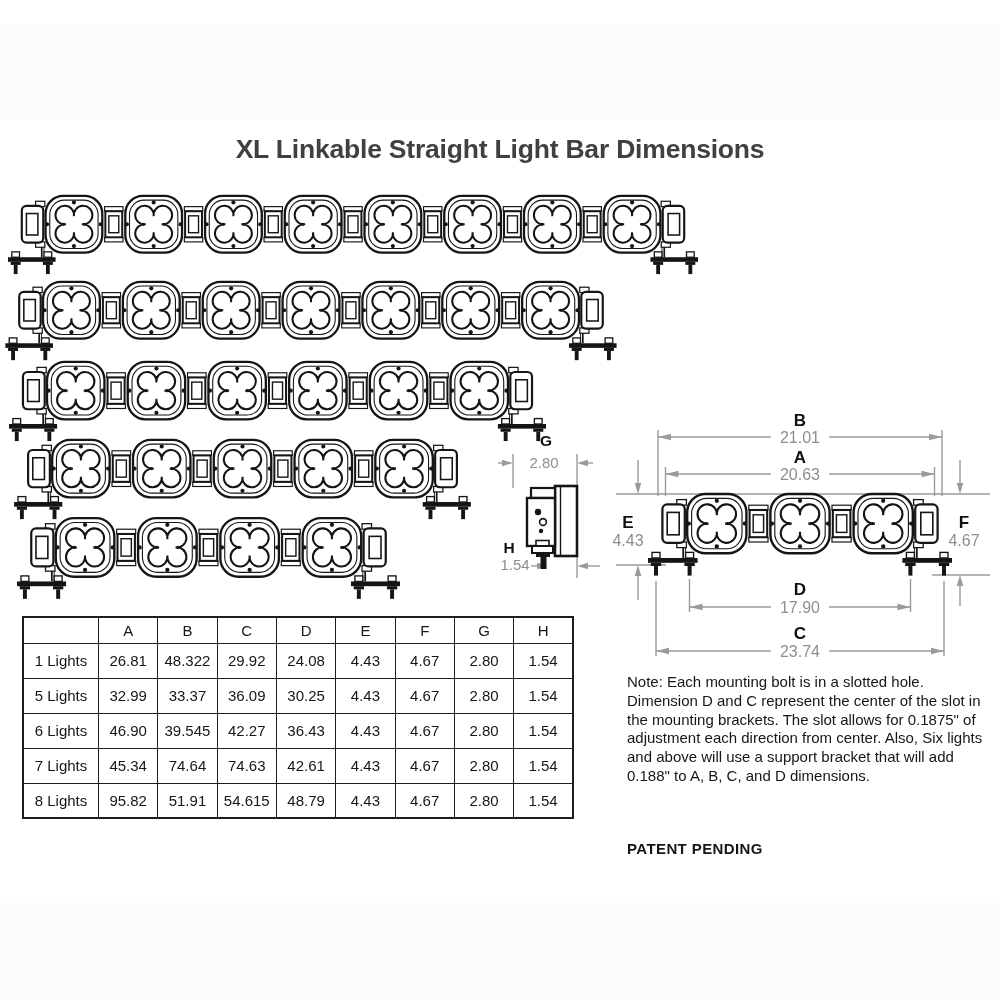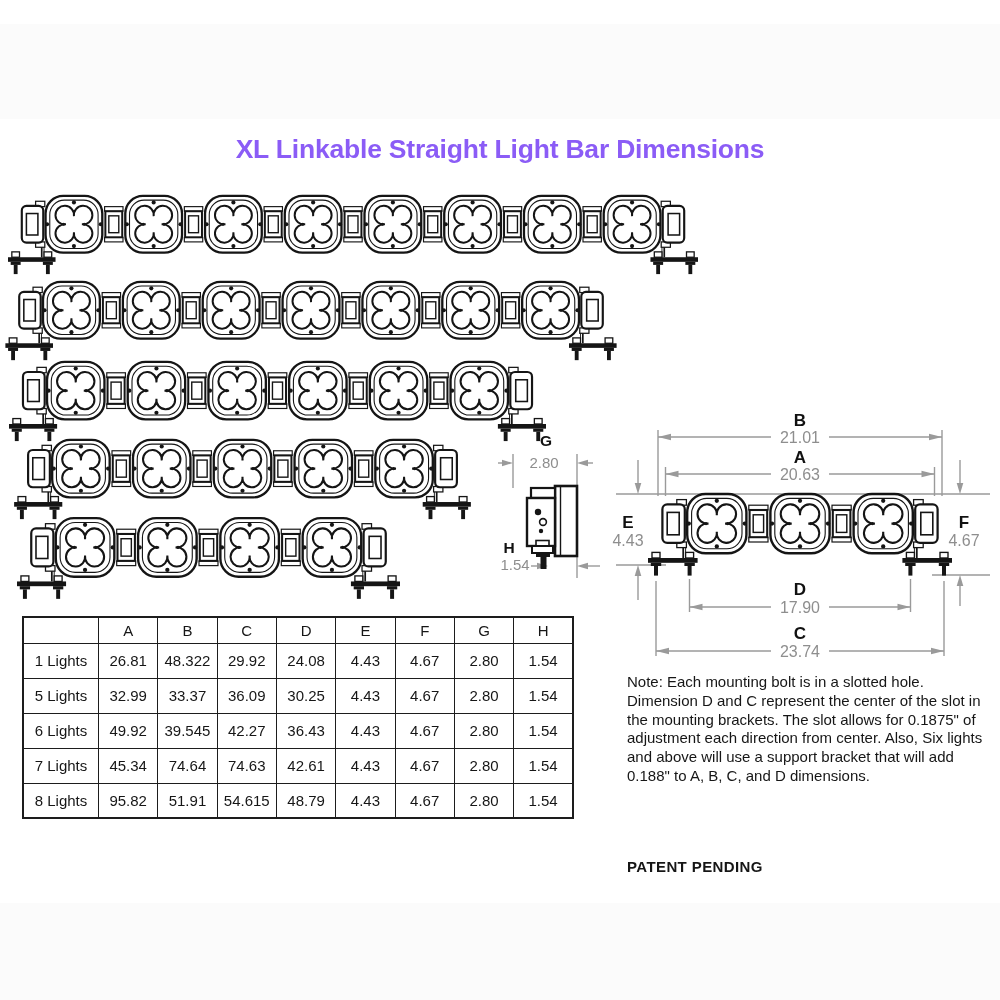--- a/index.html
+++ b/index.html
@@ -5,21 +5,21 @@
   html,body{margin:0;padding:0;}
   body{
     width:1000px;height:1000px;position:relative;background:#ffffff;
     font-family:"Liberation Sans", sans-serif;color:#1a1a1a;overflow:hidden;
   }
   .band{position:absolute;left:0;width:1000px;background:#fbfbfb;}
   #band-top{top:24px;height:95px;}
   #band-bottom{top:903px;height:97px;}
   #title{
     position:absolute;left:0;right:0;top:134px;text-align:center;
-    font-size:26.5px;font-weight:700;letter-spacing:-0.2px;color:#8b5cf6;
+    font-size:26.5px;font-weight:700;letter-spacing:-0.2px;color:#404040;
   }
   svg{position:absolute;overflow:visible;}
   #defs-svg{position:absolute;width:0;height:0;}
   .dletter{font-family:"Liberation Sans",sans-serif;font-size:17px;font-weight:700;fill:#111;}
   .dval{font-family:"Liberation Sans",sans-serif;font-size:16px;fill:#8e8e8e;}
   .sletter{font-family:"Liberation Sans",sans-serif;font-size:15.5px;font-weight:700;fill:#111;}
   .sval{font-family:"Liberation Sans",sans-serif;font-size:15px;fill:#8e8e8e;}
   #dim-table{
     position:absolute;left:22px;top:616px;width:552px;
     border-collapse:collapse;table-layout:fixed;
@@ -31,21 +31,21 @@
   }
   #dim-table{border:2.4px solid #1d1d1d;}
   #dim-table thead tr{height:26px;}
   #dim-table tbody tr{height:35px;}
   #note{
     position:absolute;left:627px;top:673px;width:368px;
     font-size:15px;font-weight:400;line-height:1.25;color:#161616;
   }
   #patent{
     position:absolute;left:627px;top:840px;
-    font-size:15px;font-weight:700;letter-spacing:0.4px;color:#161616;margin-top:18px;
+    font-size:15px;font-weight:700;letter-spacing:0.4px;color:#161616;
   }
 </style>
 </head>
 <body>
 
 <div class="band" id="band-top"></div>
 <div class="band" id="band-bottom"></div>
 
 <svg id="defs-svg" xmlns="http://www.w3.org/2000/svg">
   <defs>
@@ -318,21 +318,21 @@
         <td>33.37</td>
         <td>36.09</td>
         <td>30.25</td>
         <td>4.43</td>
         <td>4.67</td>
         <td>2.80</td>
         <td>1.54</td>
       </tr>
       <tr>
         <td>6 Lights</td>
-        <td>49.92</td>
+        <td>46.90</td>
         <td>39.545</td>
         <td>42.27</td>
         <td>36.43</td>
         <td>4.43</td>
         <td>4.67</td>
         <td>2.80</td>
         <td>1.54</td>
       </tr>
       <tr>
         <td>7 Lights</td>

